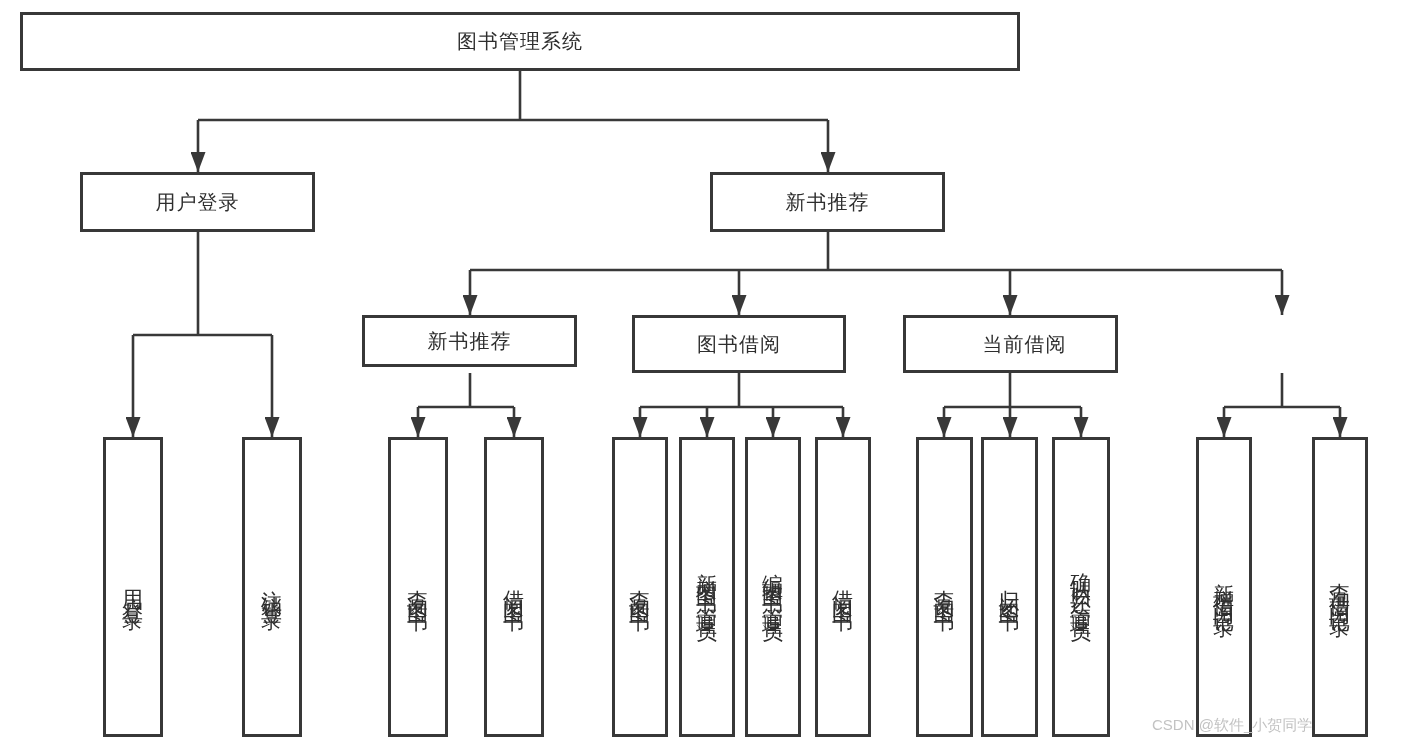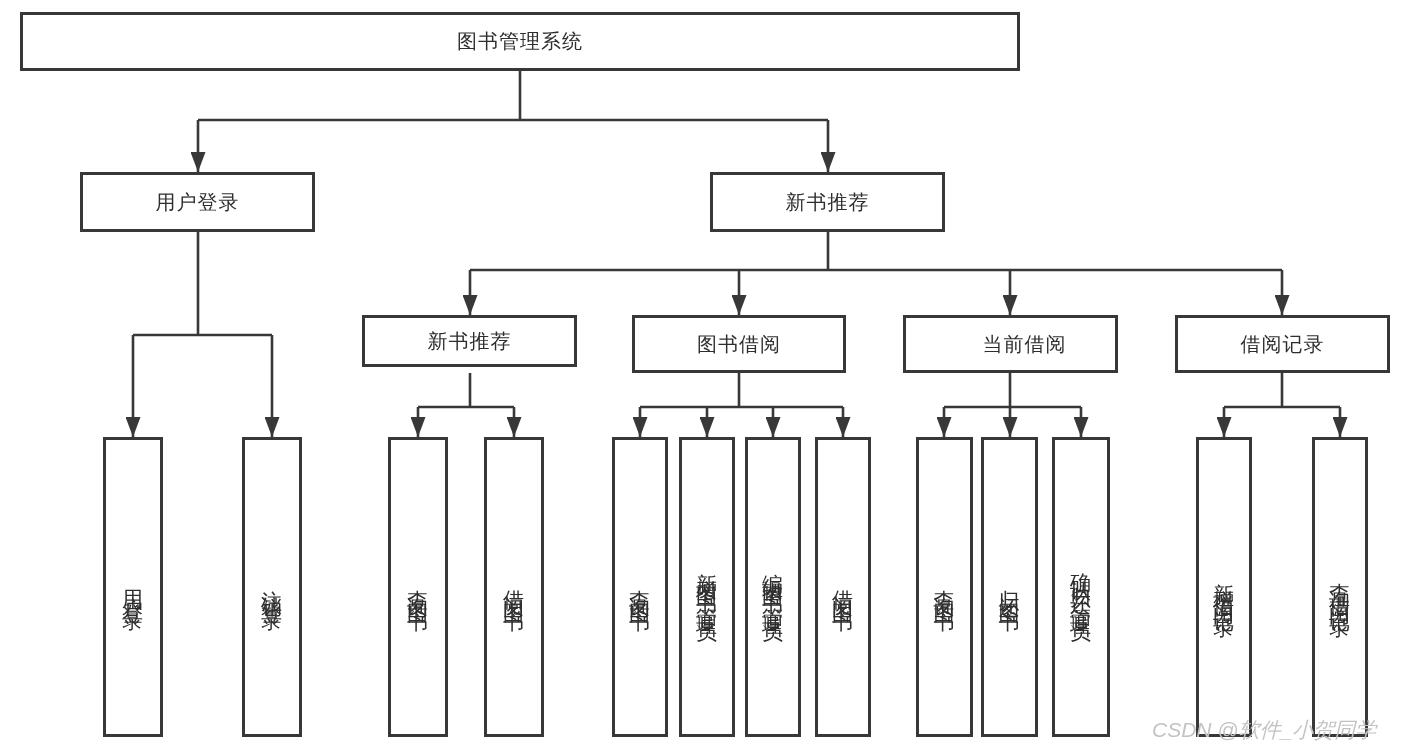--- a/index.html
+++ b/index.html
@@ -53,25 +53,24 @@
     writing-mode: vertical-rl;
     text-orientation: mixed;
     font-size: 21px;
     letter-spacing: 7px;
     line-height: 1;
   }
   .watermark {
     position: absolute;
     left: 1152px;
     top: 716px;
-    font-size: 21px;
+    font-size: 15px;
     color: var(--watermark);
     white-space: nowrap;
     z-index: 5;
-    font-style: italic;
   }
 </style>
 </head>
 <body>
 
 <div class="canvas">
 
   <svg class="connectors" viewBox="0 0 1405 747" xmlns="http://www.w3.org/2000/svg">
     <defs>
       <marker id="arrow" viewBox="0 0 20 15" refX="20" refY="7.5" markerUnits="userSpaceOnUse" markerWidth="20" markerHeight="15" orient="auto">
@@ -135,21 +134,20 @@
   </svg>
 
   <div class="box h" style="left:20px; top:12px; width:1000px; height:59px;">图书管理系统</div>
 
   <div class="box h" style="left:80px; top:172px; width:235px; height:60px;">用户登录</div>
   <div class="box h" style="left:710px; top:172px; width:235px; height:60px;">新书推荐</div>
 
   <div class="box h" style="left:362px; top:315px; width:215px; height:52px;">新书推荐</div>
   <div class="box h" style="left:632px; top:315px; width:214px; height:58px;">图书借阅</div>
   <div class="box h" style="left:903px; top:315px; width:215px; height:58px;padding-left:28px;">当前借阅</div>
-  <div class="box h" style="left:1175px; top:315px; width:215px; height:58px;">借阅记录</div>
 
   <div class="box v" style="left:103px; top:437px; width:60px; height:300px;">用户登录</div>
   <div class="box v" style="left:242px; top:437px; width:60px; height:300px;">注销登录</div>
 
   <div class="box v" style="left:388px; top:437px; width:60px; height:300px;">查询图书</div>
   <div class="box v" style="left:484px; top:437px; width:60px; height:300px;">借阅图书</div>
 
   <div class="box v" style="left:612px; top:437px; width:56px; height:300px;">查询图书</div>
   <div class="box v" style="left:679px; top:437px; width:56px; height:300px;">新增图书（管理员）</div>
   <div class="box v" style="left:745px; top:437px; width:56px; height:300px;">编辑图书（管理员）</div>

